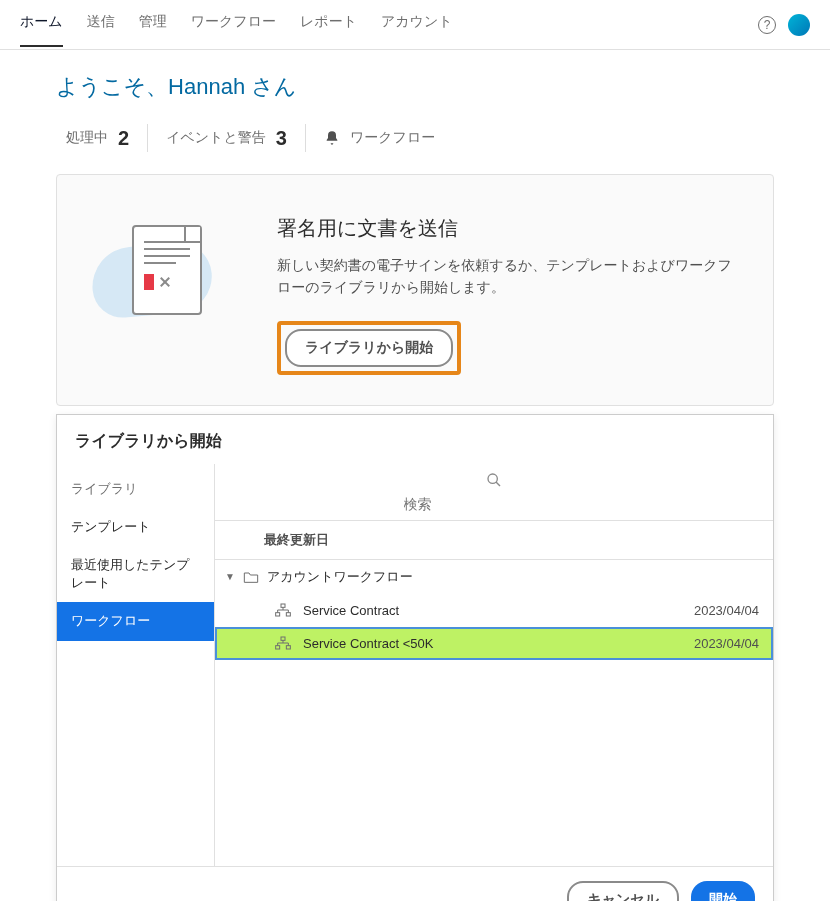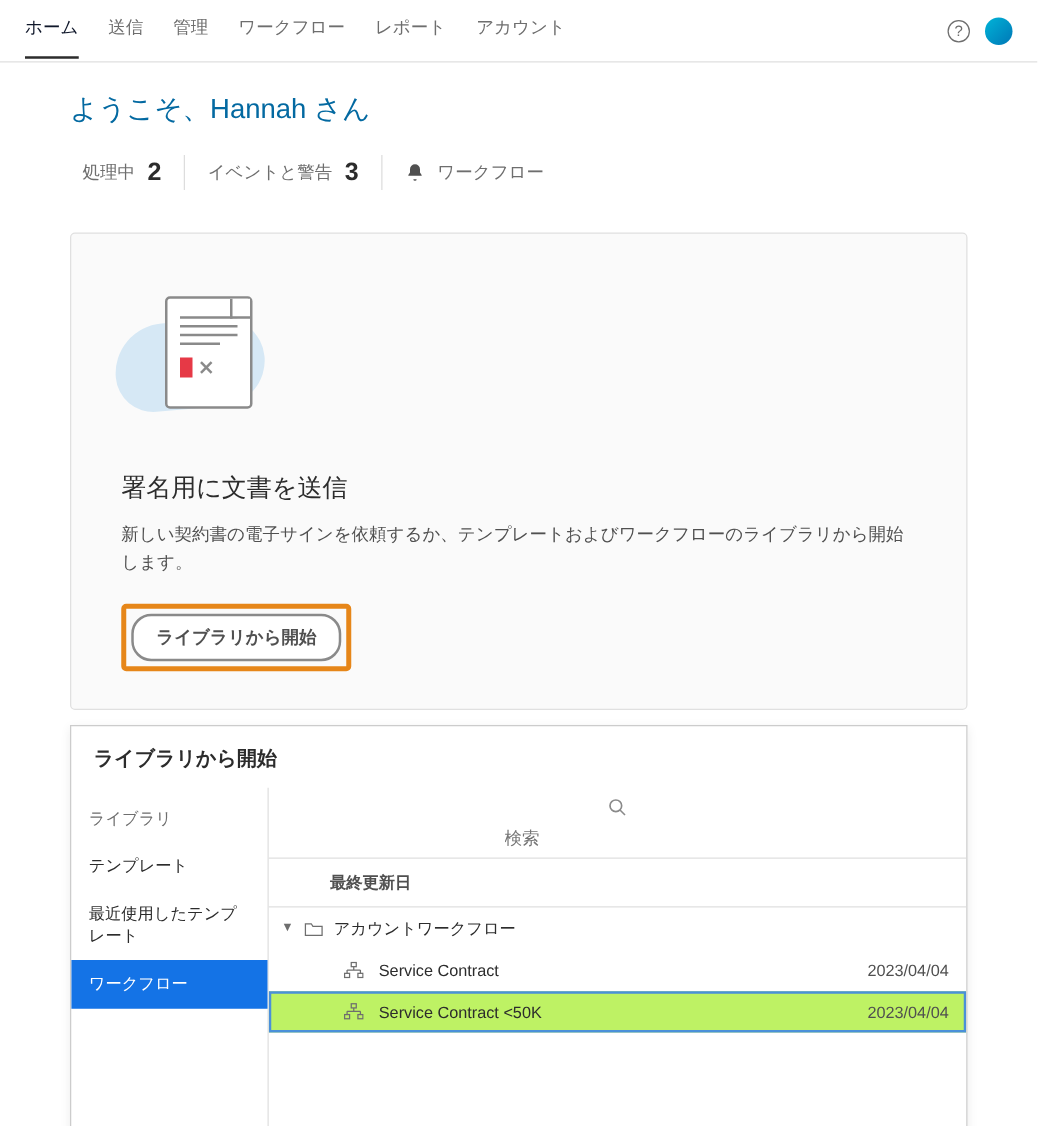--- a/index.html
+++ b/index.html
@@ -17,21 +17,21 @@
 
     .stats-row { display: flex; align-items: center; gap: 0; padding: 14px 56px 22px 56px; }
     .stat { display: flex; align-items: center; gap: 10px; padding: 0 18px; }
     .stat:first-child { padding-left: 10px; }
     .stat-label { color: #6e6e6e; font-size: 14px; }
     .stat-value { font-size: 20px; font-weight: 600; color: #2c2c2c; }
     .stat-divider { width: 1px; height: 28px; background: #ddd; }
     .stat-bell { display: flex; align-items: center; gap: 10px; }
     .bell-icon { width: 16px; height: 16px; fill: #505050; }
 
-    .hero-card { margin: 12px 56px; border: 1px solid #e0e0e0; border-radius: 4px; padding: 40px 40px 30px 40px; display: flex; gap: 40px; align-items: flex-start; background: #fafafa; flex-direction: column; }
+    .hero-card { margin: 0 56px; border: 1px solid #e0e0e0; border-radius: 4px; padding: 40px 40px 30px 40px; display: flex; gap: 40px; align-items: flex-start; background: #fafafa; }
     .hero-illustration { width: 140px; height: 110px; position: relative; display: flex; align-items: center; justify-content: center; }
     .hero-bg-shape { position: absolute; width: 120px; height: 70px; background: #d6e8f5; border-radius: 60px 50px 55px 45px; top: 30px; left: -5px; transform: rotate(-5deg); }
     .hero-doc { position: relative; width: 70px; height: 90px; background: #fff; border: 2px solid #8a8a8a; border-radius: 4px; padding: 14px 10px; }
     .hero-doc::before { content: ""; position: absolute; top: 0; right: 0; width: 14px; height: 14px; background: #fff; border-left: 2px solid #8a8a8a; border-bottom: 2px solid #8a8a8a; }
     .doc-line { height: 2px; background: #8a8a8a; margin-bottom: 5px; }
     .doc-line.short { width: 70%; }
     .doc-footer { display: flex; gap: 6px; align-items: center; margin-top: 10px; }
     .doc-ribbon { width: 10px; height: 16px; background: #e63946; }
     .doc-x { width: 10px; height: 10px; position: relative; }
     .doc-x::before, .doc-x::after { content: ""; position: absolute; width: 12px; height: 2px; background: #8a8a8a; top: 4px; left: -1px; }

